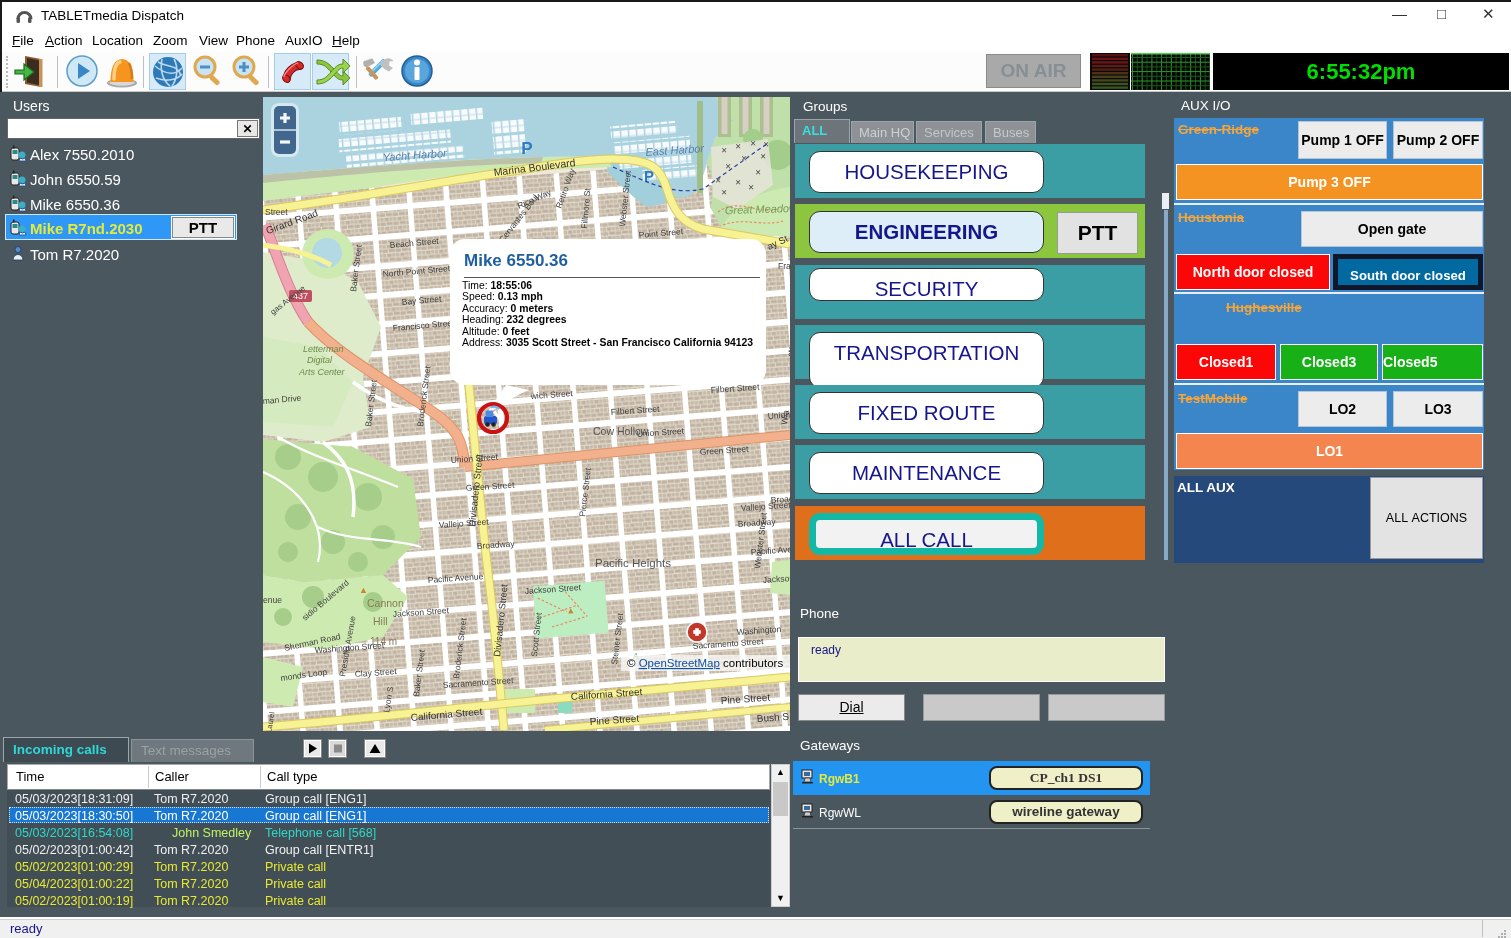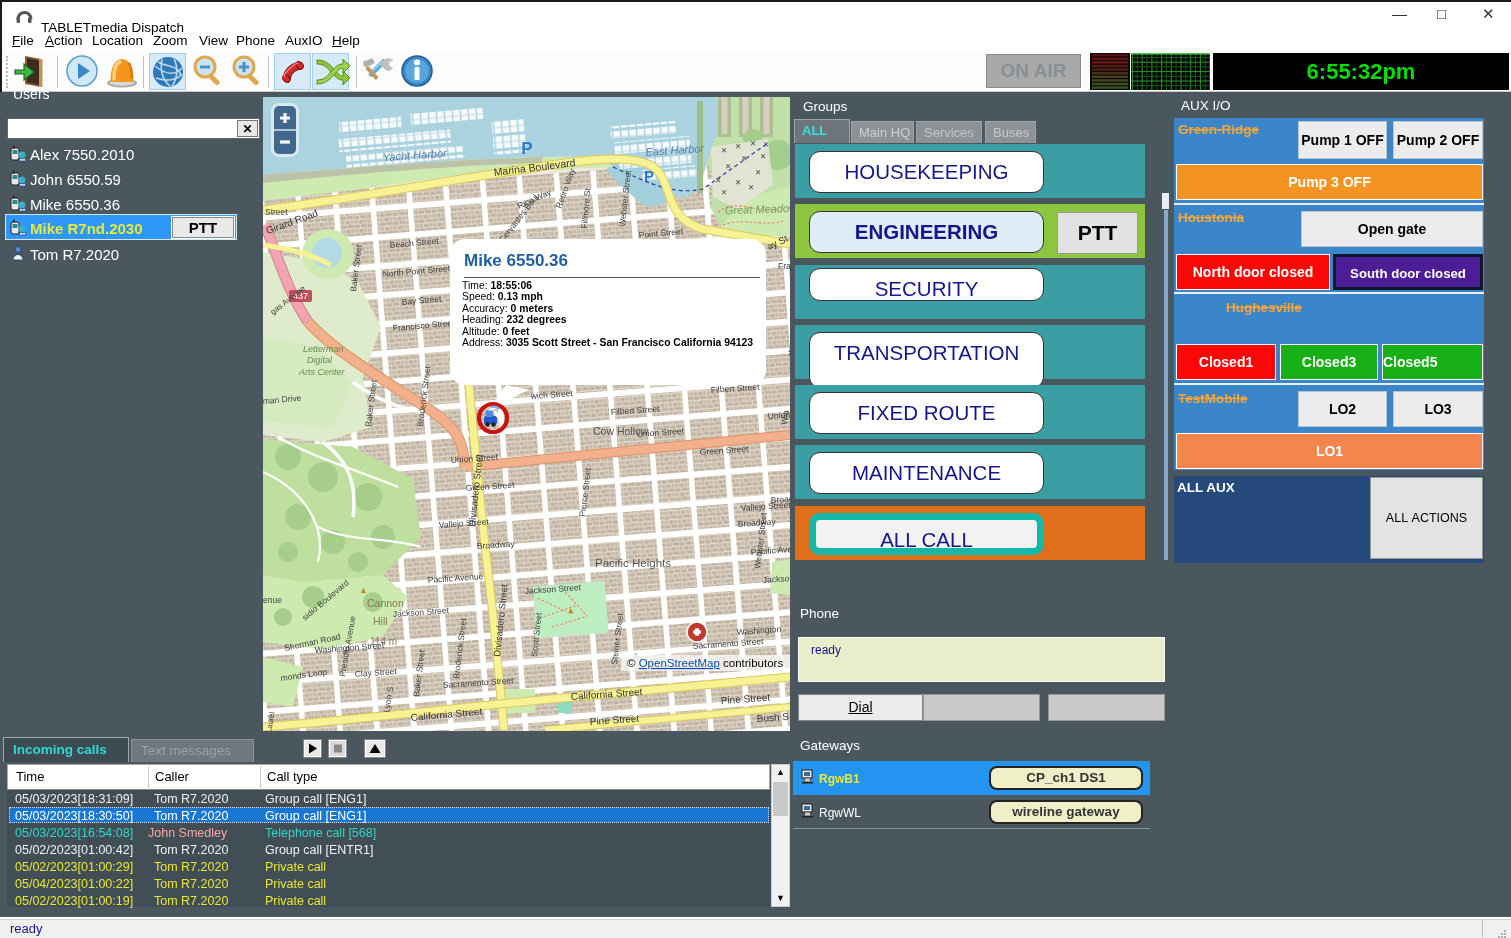--- a/index.html
+++ b/index.html
@@ -4,21 +4,21 @@
 body{width:1511px;height:938px;position:relative;background:#4b575f;overflow:hidden;}
 .abs{position:absolute;}
 </style></head><body>
 <div class="abs" style="left:0;top:0;width:1511px;height:92px;background:#fff;border-left:2px solid #1a1a1a;border-top:2px solid #1a1a1a;"></div>
 <div class="abs" style="left:14px;top:7px;width:20px;height:20px;">
 <svg width="20" height="20">
       <path d="M4,12 a6.5,6.5 0 0 1 13,0" fill="none" stroke="#555" stroke-width="3"></path>
       <rect x="2.5" y="10" width="3.5" height="6" rx="1.5" fill="#555"></rect>
       <rect x="14" y="10" width="3.5" height="6" rx="1.5" fill="#555"></rect>
     </svg></div>
-<div class="abs" style="left:41px;top:8px;font-size:13.5px;color:#000;margin-top:12px;">TABLETmedia Dispatch</div>
+<div class="abs" style="left:41px;top:8px;font-size:13.5px;color:#000;">TABLETmedia Dispatch</div>
 <div class="abs" style="left:1392px;top:5px;width:120px;height:20px;color:#333;font-size:15px;">
     <span style="position:absolute;left:0px;">—</span>
     <span style="position:absolute;left:45px;top:0px;">□</span>
     <span style="position:absolute;left:90px;">✕</span>
   </div>
 <div class="abs" style="left:12px;top:33px;font-size:13.5px;color:#000;"><span style="text-decoration:underline">F</span>ile</div>
 <div class="abs" style="left:45px;top:33px;font-size:13.5px;color:#000;"><span style="text-decoration:underline">A</span>ction</div>
 <div class="abs" style="left:92px;top:33px;font-size:13.5px;color:#000;">Location</div>
 <div class="abs" style="left:153px;top:33px;font-size:13.5px;color:#000;">Zoom</div>
 <div class="abs" style="left:199px;top:33px;font-size:13.5px;color:#000;">View</div>
@@ -127,21 +127,21 @@
       <line x1="0" y1="9.2" x2="79" y2="9.2" stroke="#2a9a2a" stroke-width="1"></line>
       <line x1="0" y1="13.9" x2="79" y2="13.9" stroke="#1a5c1a" stroke-width="1"></line>
       <line x1="0" y1="18.6" x2="79" y2="18.6" stroke="#2a9a2a" stroke-width="1"></line>
       <line x1="0" y1="23.3" x2="79" y2="23.3" stroke="#1a5c1a" stroke-width="1"></line>
       <line x1="0" y1="28.0" x2="79" y2="28.0" stroke="#2a9a2a" stroke-width="1"></line>
       <line x1="0" y1="32.7" x2="79" y2="32.7" stroke="#1a5c1a" stroke-width="1"></line>
       <line x1="0" y1="37.4" x2="79" y2="37.4" stroke="#2a9a2a" stroke-width="1"></line>
       <rect x="0" y="0" width="79" height="1.5" fill="#4ad04a"></rect>
     </svg></div>
 <div class="abs" style="left:1213px;top:53px;width:296px;height:37px;background:#000;color:#00dd00;font-weight:bold;font-size:22px;text-align:center;line-height:37px;">6:55:32pm</div>
-<div class="abs" style="left:13px;top:86px;font-size:14px;color:#fff;">Users</div>
+<div class="abs" style="left:13px;top:98px;font-size:14px;color:#fff;">Users</div>
 <div class="abs" style="left:7px;top:118px;width:253px;height:21px;background:#fff;border:1px solid #666;"></div>
 <div class="abs" style="left:237px;top:120px;width:21px;height:17px;background:#e8e8e8;border:1px solid #777;color:#000;font-size:12px;font-weight:bold;text-align:center;line-height:16px;">✕</div>
 <div class="abs" style="left:10px;top:145px;width:17px;height:17px;"><svg width="17" height="17" viewBox="0 0 17 17">
       <rect x="1" y="3" width="8" height="12" rx="2" fill="#e8e8e8" stroke="#222" stroke-width="1"></rect>
       <rect x="2.5" y="5" width="5" height="4" fill="#2a8a8a"></rect>
       <rect x="3" y="0.5" width="1.5" height="3" fill="#222"></rect>
       <circle cx="12" cy="10" r="3.5" fill="#3ab0c8"></circle>
       <path d="M10,13 a4,4 0 0 0 5,0 l1,3 h-7 Z" fill="#e8f0f4" stroke="#1a4a8a" stroke-width="0.8"></path>
     </svg></div>
 <div class="abs" style="left:30px;top:146px;font-size:15px;color:#fff;">Alex 7550.2010</div>
@@ -452,21 +452,21 @@
 <div class="abs" style="left:260px;top:766px;width:1px;height:22px;background:#ccc;"></div>
 <div class="abs" style="left:7px;top:790px;width:763px;height:117px;background:#414e56;"></div>
 <div class="abs" style="left:15px;top:792px;font-size:12.5px;color:#f0f0f0;">05/03/2023[18:31:09]</div>
 <div class="abs" style="left:154px;top:792px;font-size:12.5px;color:#f0f0f0;">Tom R7.2020</div>
 <div class="abs" style="left:265px;top:792px;font-size:12.5px;color:#f0f0f0;">Group call [ENG1]</div>
 <div class="abs" style="left:9px;top:807px;width:760px;height:16px;background:#1777d2;border:1px dotted #cfe0f0;"></div>
 <div class="abs" style="left:15px;top:809px;font-size:12.5px;color:#ffffff;">05/03/2023[18:30:50]</div>
 <div class="abs" style="left:154px;top:809px;font-size:12.5px;color:#ffffff;">Tom R7.2020</div>
 <div class="abs" style="left:265px;top:809px;font-size:12.5px;color:#ffffff;">Group call [ENG1]</div>
 <div class="abs" style="left:15px;top:826px;font-size:12.5px;color:#2fd8c8;">05/03/2023[16:54:08]</div>
-<div class="abs" style="left:148px;top:826px;font-size:12.5px;color:#fca5a5;">John Smedley</div>
+<div class="abs" style="left:172px;top:826px;font-size:12.5px;color:#bef264;">John Smedley</div>
 <div class="abs" style="left:265px;top:826px;font-size:12.5px;color:#2fd8c8;">Telephone call [568]</div>
 <div class="abs" style="left:15px;top:843px;font-size:12.5px;color:#f0f0f0;">05/02/2023[01:00:42]</div>
 <div class="abs" style="left:154px;top:843px;font-size:12.5px;color:#f0f0f0;">Tom R7.2020</div>
 <div class="abs" style="left:265px;top:843px;font-size:12.5px;color:#f0f0f0;">Group call [ENTR1]</div>
 <div class="abs" style="left:15px;top:860px;font-size:12.5px;color:#e8e832;">05/02/2023[01:00:29]</div>
 <div class="abs" style="left:154px;top:860px;font-size:12.5px;color:#e8e832;">Tom R7.2020</div>
 <div class="abs" style="left:265px;top:860px;font-size:12.5px;color:#e8e832;">Private call</div>
 <div class="abs" style="left:15px;top:877px;font-size:12.5px;color:#e8e832;">05/04/2023[01:00:22]</div>
 <div class="abs" style="left:154px;top:877px;font-size:12.5px;color:#e8e832;">Tom R7.2020</div>
 <div class="abs" style="left:265px;top:877px;font-size:12.5px;color:#e8e832;">Private call</div>
@@ -494,53 +494,53 @@
 <div class="abs" style="left:795px;top:385px;width:350px;height:54px;background:#3b9ea5;"></div>
 <div class="abs" style="left:809px;top:392px;width:235px;height:42px;background:#fff;border:1px solid #333;border-radius:11px;color:#16168c;font-size:20.5px;text-align:center;line-height:40px;">FIXED ROUTE</div>
 <div class="abs" style="left:795px;top:445px;width:350px;height:54px;background:#3b9ea5;"></div>
 <div class="abs" style="left:809px;top:452px;width:235px;height:42px;background:#fff;border:1px solid #333;border-radius:11px;color:#16168c;font-size:20.5px;text-align:center;line-height:40px;">MAINTENANCE</div>
 <div class="abs" style="left:795px;top:506px;width:350px;height:54px;background:#df6f1a;"></div>
 <div class="abs" style="left:809px;top:513px;width:235px;height:42px;background:#f2f2f2;border:7px solid #14b8a6;border-radius:11px;color:#16168c;font-size:20.5px;text-align:center;line-height:40px;">ALL CALL</div>
 <div class="abs" style="left:1164px;top:210px;width:4px;height:350px;background:#8aa8c8;"></div>
 <div class="abs" style="left:1162px;top:193px;width:7px;height:16px;background:#e8eef4;"></div>
 <div class="abs" style="left:800px;top:606px;font-size:13.5px;color:#fff;">Phone</div>
 <div class="abs" style="left:798px;top:637px;width:367px;height:45px;background:#e9edc9;border:1px solid #fff;color:#16168c;font-size:12px;padding:5px 0 0 12px;">ready</div>
-<div class="abs" style="left:798px;top:694px;width:125px;height:27px;background:#ebebeb;border:1px solid #888;color:#000;font-size:14px;text-align:center;line-height:25px;text-decoration:underline;">Dial</div>
+<div class="abs" style="left:798px;top:694px;width:107px;height:27px;background:#ebebeb;border:1px solid #888;color:#000;font-size:14px;text-align:center;line-height:25px;text-decoration:underline;">Dial</div>
 <div class="abs" style="left:923px;top:694px;width:117px;height:27px;background:#c9c9c9;border:1px solid #999;"></div>
 <div class="abs" style="left:1048px;top:694px;width:117px;height:27px;background:#c9c9c9;border:1px solid #999;"></div>
 <div class="abs" style="left:800px;top:738px;font-size:13.5px;color:#fff;">Gateways</div>
 <div class="abs" style="left:793px;top:761px;width:357px;height:34px;background:#2395f1;"></div>
 <div class="abs" style="left:800px;top:769px;width:16px;height:16px;"><svg width="16" height="16" viewBox="0 0 16 16">
       <rect x="2" y="1" width="10" height="8" fill="#e8e8e8" stroke="#222" stroke-width="1"></rect>
       <rect x="4" y="3" width="6" height="4" fill="#3a6a9a"></rect>
       <path d="M5,9 L4,13 H11 L10,9 Z" fill="#ccc" stroke="#222" stroke-width="0.7"></path>
       <rect x="2" y="13" width="11" height="1.5" fill="#222"></rect>
     </svg></div>
 <div class="abs" style="left:819px;top:772px;font-size:12px;font-weight:bold;color:#e4ea3c;">RgwB1</div>
-<div class="abs" style="left:989px;top:766px;width:154px;height:24px;background:#eff0c8;border:2px solid #222;border-radius:8px;color:#333;font-weight:bold;font-size:13.5px;text-align:center;line-height:20px;">CP_ch1 DS1</div>
+<div class="abs" style="left:989px;top:766px;width:154px;height:24px;background:#eff0c8;border:2px solid #222;border-radius:8px;color:#333;font-weight:bold;font-size:13.5px;text-align:center;line-height:20px;font-family:Liberation Serif, serif;">CP_ch1 DS1</div>
 <div class="abs" style="left:800px;top:803px;width:16px;height:16px;"><svg width="16" height="16" viewBox="0 0 16 16">
       <rect x="2" y="1" width="10" height="8" fill="#e8e8e8" stroke="#222" stroke-width="1"></rect>
       <rect x="4" y="3" width="6" height="4" fill="#3a6a9a"></rect>
       <path d="M5,9 L4,13 H11 L10,9 Z" fill="#ccc" stroke="#222" stroke-width="0.7"></path>
       <rect x="2" y="13" width="11" height="1.5" fill="#222"></rect>
     </svg></div>
 <div class="abs" style="left:819px;top:806px;font-size:12px;color:#fff;">RgwWL</div>
 <div class="abs" style="left:989px;top:800px;width:154px;height:24px;background:#eff0c8;border:2px solid #222;border-radius:8px;color:#333;font-weight:bold;font-size:13.5px;text-align:center;line-height:20px;">wireline gateway</div>
 <div class="abs" style="left:793px;top:828px;width:357px;height:1px;background:#8a949a;"></div>
 <div class="abs" style="left:1181px;top:98px;font-size:13.5px;color:#fff;">AUX I/O</div>
 <div class="abs" style="left:1174px;top:118px;width:310px;height:352px;background:#3a86c8;"></div>
 <div class="abs" style="left:1178px;top:122px;font-size:13.5px;font-weight:bold;color:#f5a53a;text-decoration:line-through;">Green-Ridge</div>
 <div class="abs" style="left:1298px;top:121px;width:89px;height:38px;background:#ececec;border:1px solid #b8c4d0;color:#000;font-weight:bold;font-size:14px;text-align:center;line-height:36px;">Pump 1 OFF</div>
 <div class="abs" style="left:1393px;top:121px;width:90px;height:38px;background:#ececec;border:1px solid #b8c4d0;color:#000;font-weight:bold;font-size:14px;text-align:center;line-height:36px;">Pump 2 OFF</div>
 <div class="abs" style="left:1176px;top:164px;width:307px;height:36px;background:#f59322;border:1px solid #fff;color:#fff;font-weight:bold;font-size:14px;text-align:center;line-height:34px;">Pump 3 OFF</div>
 <div class="abs" style="left:1174px;top:203px;width:310px;height:2px;background:#e8eef4;"></div>
 <div class="abs" style="left:1178px;top:210px;font-size:13.5px;font-weight:bold;color:#f5a53a;text-decoration:line-through;">Houstonia</div>
 <div class="abs" style="left:1301px;top:211px;width:182px;height:36px;background:#ececec;border:1px solid #b8c4d0;color:#000;font-weight:bold;font-size:14px;text-align:center;line-height:34px;">Open gate</div>
 <div class="abs" style="left:1176px;top:254px;width:154px;height:36px;background:#fb0707;border:1px solid #fff;color:#fff;font-weight:bold;font-size:14px;text-align:center;line-height:34px;">North door closed</div>
-<div class="abs" style="left:1333px;top:254px;width:150px;height:36px;background:#4c1d95;border:3px solid #0f172a;color:#fff;font-weight:bold;font-size:13.2px;text-align:center;line-height:34px;">South door closed</div>
+<div class="abs" style="left:1333px;top:254px;width:150px;height:36px;background:#0369a1;border:5px solid #0f172a;color:#fff;font-weight:bold;font-size:13.2px;text-align:center;line-height:34px;">South door closed</div>
 <div class="abs" style="left:1174px;top:292px;width:310px;height:2px;background:#e8eef4;"></div>
 <div class="abs" style="left:1178px;top:300px;font-size:13.5px;font-weight:bold;color:#f5a53a;text-decoration:line-through;padding-left:48px;">Hughesville</div>
 <div class="abs" style="left:1176px;top:344px;width:100px;height:36px;background:#fb0707;border:1px solid #fff;color:#fff;font-weight:bold;font-size:14px;text-align:center;line-height:34px;">Closed1</div>
 <div class="abs" style="left:1280px;top:344px;width:98px;height:36px;background:#17b117;border:1px solid #fff;color:#fff;font-weight:bold;font-size:14px;text-align:center;line-height:34px;">Closed3</div>
 <div class="abs" style="left:1382px;top:344px;width:101px;height:36px;background:#17b117;border:1px solid #fff;color:#fff;font-weight:bold;font-size:14px;text-align:left;line-height:34px;">Closed5</div>
 <div class="abs" style="left:1174px;top:383px;width:310px;height:2px;background:#e8eef4;"></div>
 <div class="abs" style="left:1178px;top:391px;font-size:13.5px;font-weight:bold;color:#f5a53a;text-decoration:line-through;">TestMobile</div>
 <div class="abs" style="left:1298px;top:391px;width:89px;height:36px;background:#ececec;border:1px solid #b8c4d0;color:#000;font-weight:bold;font-size:14px;text-align:center;line-height:34px;">LO2</div>
 <div class="abs" style="left:1393px;top:391px;width:90px;height:36px;background:#ececec;border:1px solid #b8c4d0;color:#000;font-weight:bold;font-size:14px;text-align:center;line-height:34px;">LO3</div>
 <div class="abs" style="left:1176px;top:433px;width:307px;height:36px;background:#f4854e;border:1px solid #fff;color:#fff;font-weight:bold;font-size:14px;text-align:center;line-height:34px;">LO1</div>

